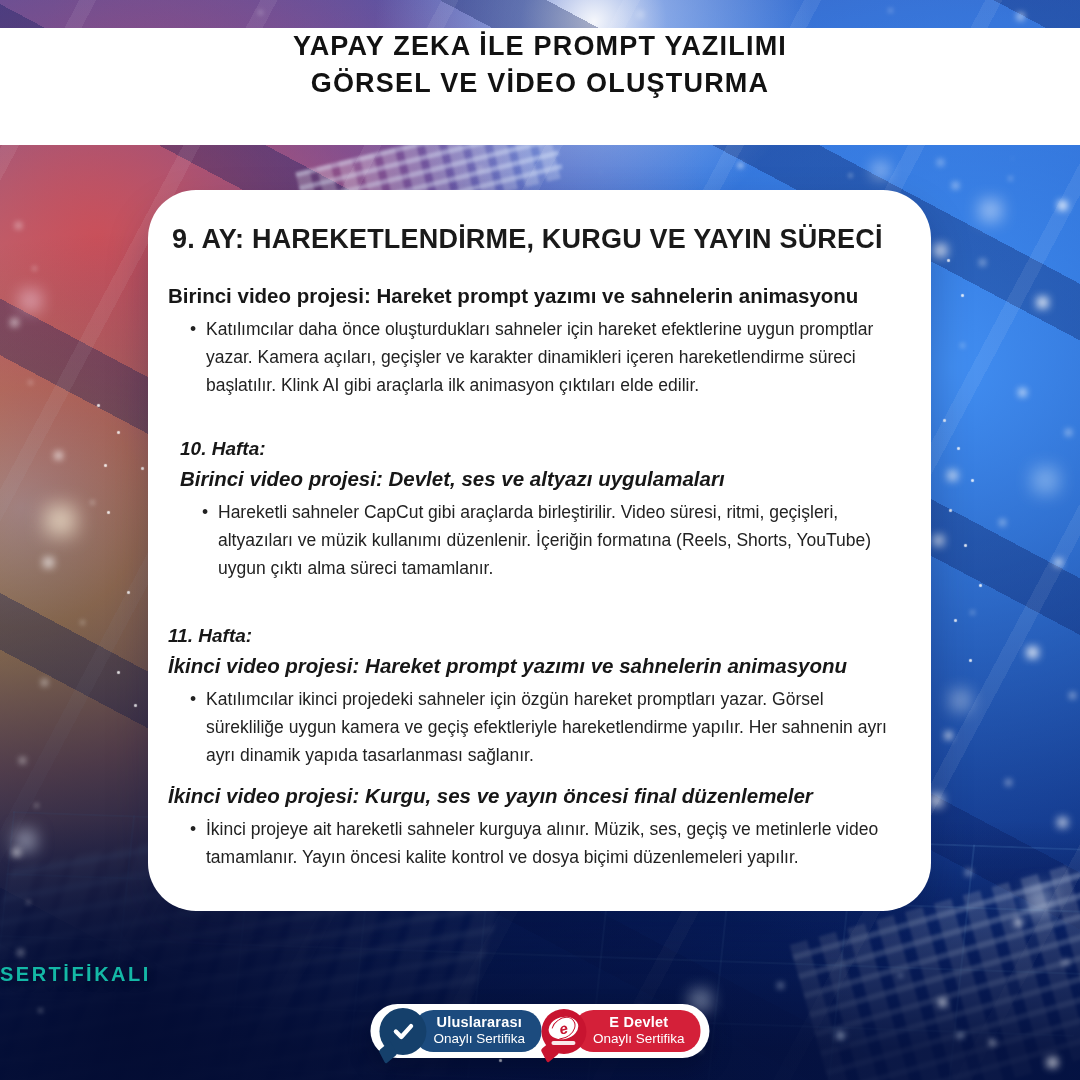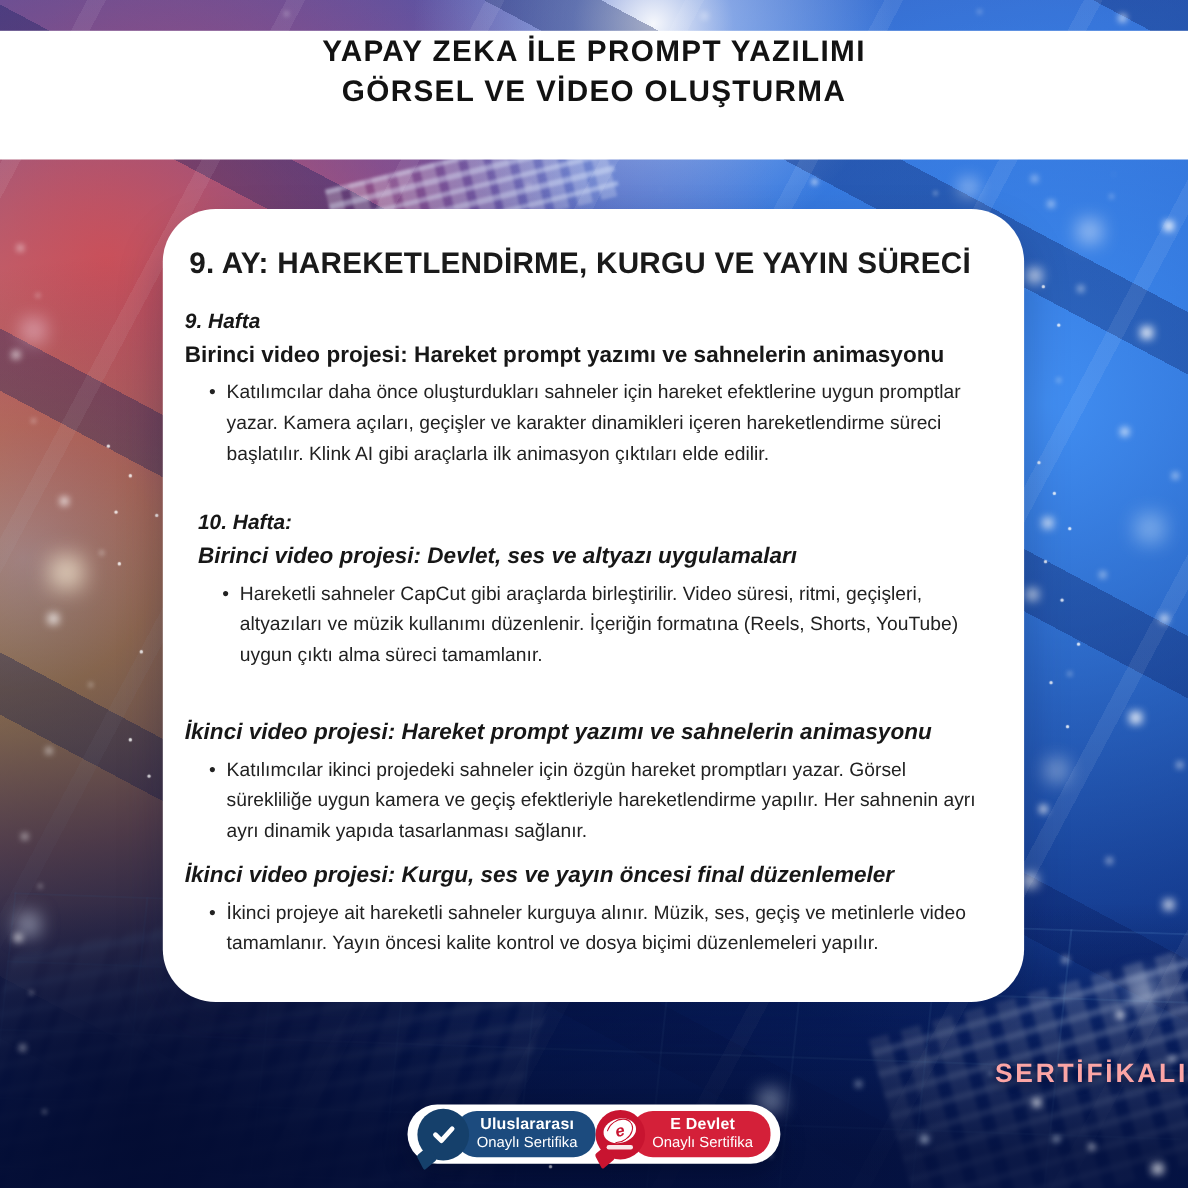--- a/index.html
+++ b/index.html
@@ -117,22 +117,22 @@
   .week-label{font-weight:bold;font-style:italic;font-size:19px;line-height:24px;
     color:#171717;margin-bottom:3px;}
   .section-title{font-weight:bold;font-size:20.5px;line-height:29px;color:#171717;
     margin-bottom:5px;}
   .section-title.italic{font-style:italic;}
   .bullets{margin:0;padding:0;list-style:none;}
   .bullets li{position:relative;font-size:17.5px;line-height:28px;color:#222222;
     padding-left:38px;max-width:710px;}
   .bullets li::before{content:"•";position:absolute;left:22px;top:0;color:#222;}
   
-  .certified{position:absolute;top:963px;left:0;right:0;text-align:right;z-index:5;
-    font-weight:bold;font-size:24px;letter-spacing:2.5px;color:#fca5a5;
+  .certified{position:absolute;top:963px;left:0;right:0;text-align:left;z-index:5;
+    font-weight:bold;font-size:20px;letter-spacing:2.5px;color:#14b8a6;
     text-shadow:0 2px 8px rgba(0,0,30,.55);}
   .badge-capsule{position:absolute;top:1004px;left:50%;transform:translateX(-50%);
     z-index:6;display:flex;align-items:center;background:#ffffff;
     border-radius:30px;padding:5px 9px;height:54px;box-sizing:border-box;
     box-shadow:0 10px 22px rgba(0,8,40,.45);}
   .badge{display:flex;align-items:center;}
   .bubble{position:relative;border-radius:50%;display:flex;align-items:center;
     justify-content:center;z-index:2;flex-shrink:0;}
   .bubble::after{content:"";position:absolute;bottom:-5px;left:1px;width:15px;height:15px;
     background:inherit;border-radius:2px;transform:rotate(62deg) skew(12deg);z-index:-1;}
@@ -171,36 +171,36 @@
 
   <header class="banner">
     <div class="banner-line">YAPAY ZEKA İLE PROMPT YAZILIMI</div>
     <div class="banner-line">GÖRSEL VE VİDEO OLUŞTURMA</div>
   </header>
 
   <main class="card">
     <h1 class="card-heading">9. AY: HAREKETLENDİRME, KURGU VE YAYIN SÜRECİ</h1>
 
     <section class="section s1">
-      <div class="week-label">9. Hafta</div>
       <div class="section-title">Birinci video projesi: Hareket prompt yazımı ve sahnelerin animasyonu</div>
       <ul class="bullets">
         <li>Katılımcılar daha önce oluşturdukları sahneler için hareket efektlerine uygun promptlar yazar. Kamera açıları, geçişler ve karakter dinamikleri içeren hareketlendirme süreci başlatılır. Klink AI gibi araçlarla ilk animasyon çıktıları elde edilir.</li>
       </ul>
     </section>
 
     <section class="section s2">
       <div class="week-label">10. Hafta:</div>
       <div class="section-title italic">Birinci video projesi: Devlet, ses ve altyazı uygulamaları</div>
       <ul class="bullets">
         <li>Hareketli sahneler CapCut gibi araçlarda birleştirilir. Video süresi, ritmi, geçişleri, altyazıları ve müzik kullanımı düzenlenir. İçeriğin formatına (Reels, Shorts, YouTube) uygun çıktı alma süreci tamamlanır.</li>
       </ul>
     </section>
 
     <section class="section s3">
+      <div class="week-label">11. Hafta:</div>
       <div class="section-title italic">İkinci video projesi: Hareket prompt yazımı ve sahnelerin animasyonu</div>
       <ul class="bullets">
         <li>Katılımcılar ikinci projedeki sahneler için özgün hareket promptları yazar. Görsel sürekliliğe uygun kamera ve geçiş efektleriyle hareketlendirme yapılır. Her sahnenin ayrı ayrı dinamik yapıda tasarlanması sağlanır.</li>
       </ul>
     </section>
 
     <section class="section s4">
       <div class="section-title italic">İkinci video projesi: Kurgu, ses ve yayın öncesi final düzenlemeler</div>
       <ul class="bullets">
         <li>İkinci projeye ait hareketli sahneler kurguya alınır. Müzik, ses, geçiş ve metinlerle video tamamlanır. Yayın öncesi kalite kontrol ve dosya biçimi düzenlemeleri yapılır.</li>

